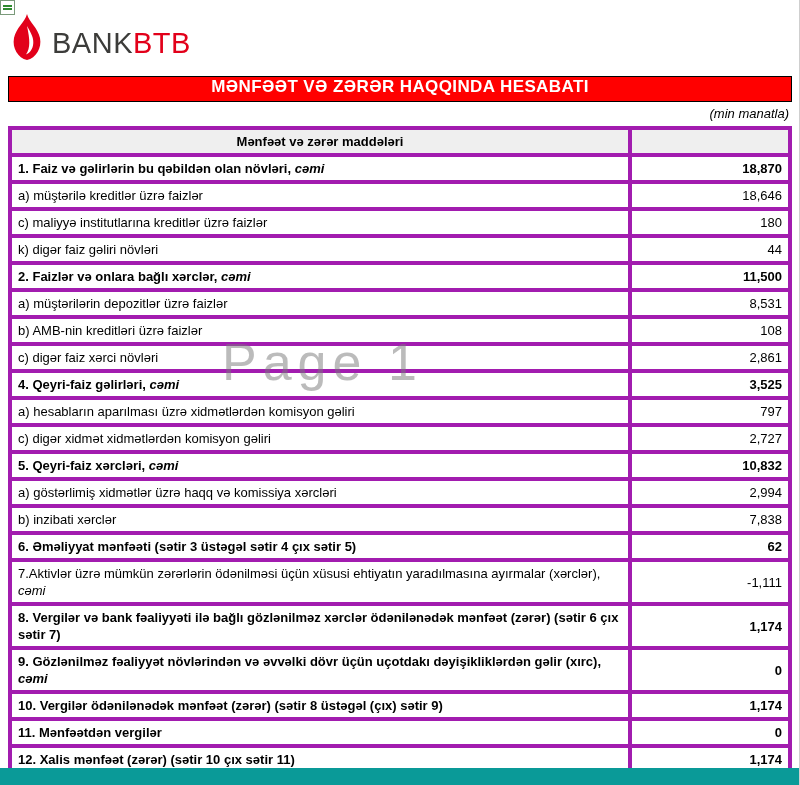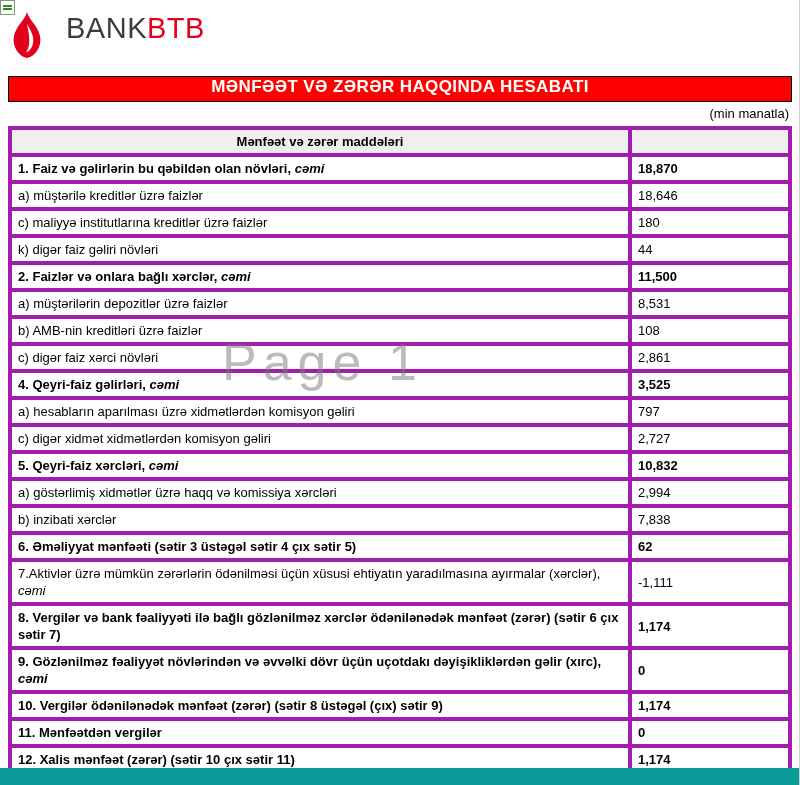--- a/index.html
+++ b/index.html
@@ -18,40 +18,40 @@
     overflow:hidden;
     color:#000;
   }
   .page{position:absolute;inset:0;background:#fff;border-right:1px solid #cfcfcf;}
   .corner-icon{
     position:absolute;left:0;top:0;width:15px;height:15px;
     background:#fff;border:1px solid #7a9a7a;display:flex;flex-direction:column;
     justify-content:space-evenly;padding:2px;
   }
   .corner-icon span{display:block;height:2px;background:#2e8b2e;}
-  .logo{position:absolute;left:12px;top:12px;display:flex;align-items:flex-start;gap:24px;height:48px;}
+  .logo{position:absolute;left:12px;top:12px;display:flex;align-items:flex-end;gap:10px;height:48px;}
   .logo-flame{width:30px;height:46px;}
   .logo-text{font-size:29px;letter-spacing:0.5px;color:var(--logo-dark);}
   .logo-text .btb{color:var(--logo-red);}
   .banner{
     position:absolute;left:8px;top:76px;width:784px;height:26px;
     background:var(--banner-red);border:1px solid #000;
     color:#fff;font-weight:bold;font-size:17px;letter-spacing:0.4px;
     display:flex;align-items:flex-start;justify-content:center;
   }
-  .unit-note{position:absolute;right:10px;top:106px;font-size:13px;}
+  .unit-note{position:absolute;right:10px;top:106px;font-style:italic;font-size:13px;}
   table.report{
     position:absolute;left:8px;top:126px;width:784px;
     border-collapse:collapse;font-size:13px;line-height:17px;table-layout:fixed;
   }
   table.report th, table.report td{border:4px solid #a21caf;padding:3px 6px;vertical-align:middle;}
   th.items-h{background:#efefef;text-align:center;font-weight:bold;height:24px;}
   th.value-h{background:#efefef;width:160px;}
   td.label-cell{text-align:left;}
-  td.value-cell{text-align:left;padding-right:8px;}
+  td.value-cell{text-align:right;padding-right:8px;}
   tr.bold td{font-weight:bold;margin-top:20px;}
   tr:not(.tall) td{height:24px;}
   .watermark{
     position:absolute;left:222px;top:332px;
     font-size:52px;letter-spacing:6px;color:var(--wm-gray);opacity:0.5;
     pointer-events:none;white-space:nowrap;
   }
   .teal-bar{position:absolute;left:0;right:0;bottom:0;height:17px;background:var(--teal);}
 </style>
 </head>

